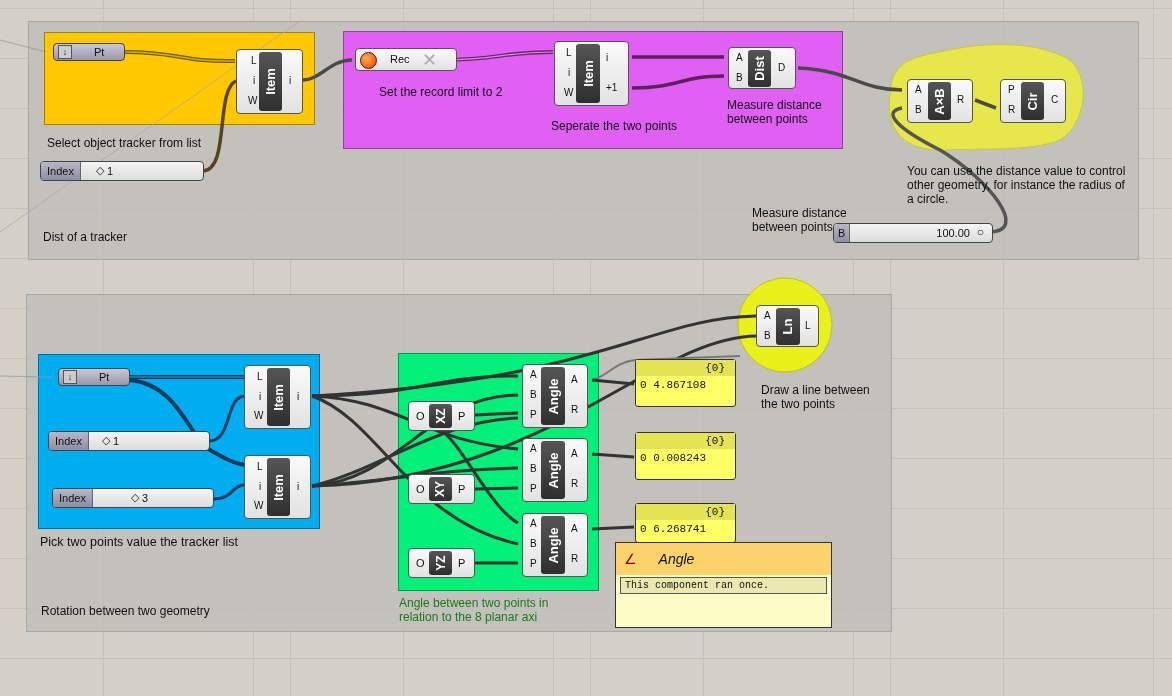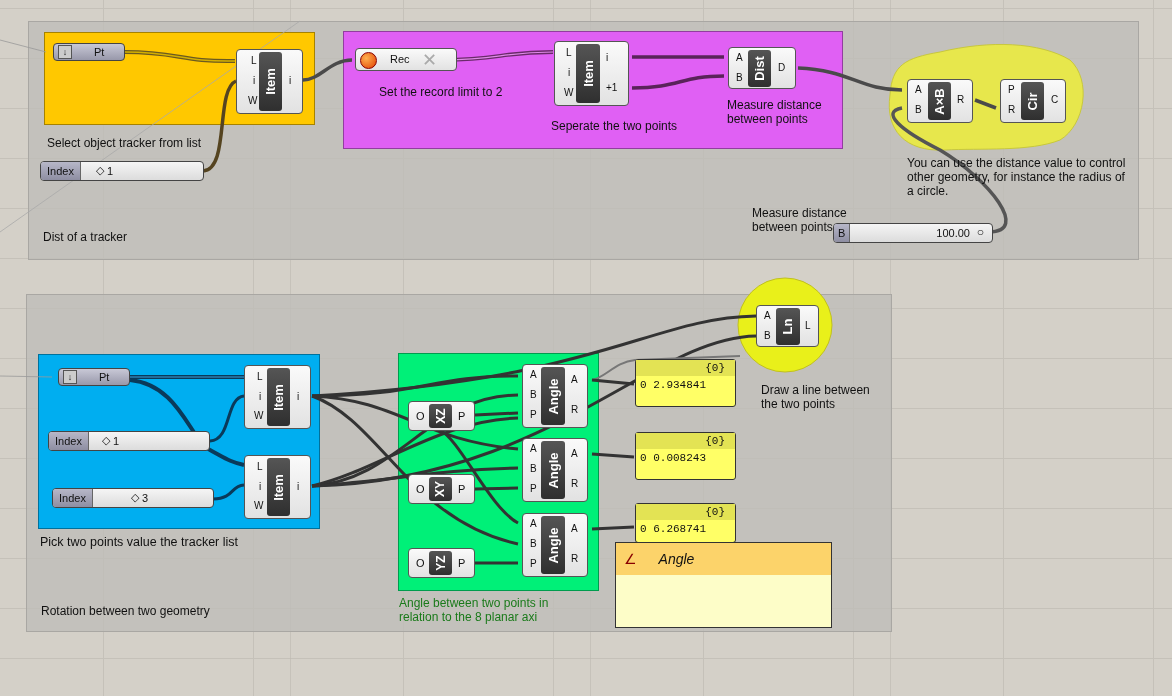--- a/index.html
+++ b/index.html
@@ -150,21 +150,21 @@
 
 <div class="comp" style="left:1000px;top:79px;width:66px;height:44px;">
   <span class="port" style="left:7px;top:4px;">P</span>
   <span class="port" style="left:7px;top:24px;">R</span>
   <div class="core" style="left:20px;top:2px;width:23px;height:38px;">
       <span>Cir</span>
     </div>
   <span class="port" style="left:50px;top:14px;">C</span>
 </div>
 
-<div class="label" style="left:907px;top:156px;white-space:normal;width:220px;">You can use the distance value to control other geometry, for instance the radius of a circle.</div>
+<div class="label" style="left:907px;top:164px;white-space:normal;width:220px;">You can use the distance value to control other geometry, for instance the radius of a circle.</div>
 <div class="label" style="left:752px;top:206px;white-space:normal;width:110px;">Measure distance between points</div>
 
 <div class="slider" style="left:833px;top:223px;width:160px;">
   <span class="sname" style="padding:0 4px;">B</span>
   <span class="track">
       <span style="position:absolute;right:22px;top:3px;">100.00</span>
       <span style="position:absolute;right:8px;top:1px;font-size:12px;">○</span>
     </span>
 </div>
 
@@ -257,21 +257,21 @@
   <div class="core" style="left:18px;top:2px;width:24px;height:58px;">
       <span>Angle</span>
     </div>
   <span class="port" style="left:48px;top:9px;">A</span>
   <span class="port" style="left:48px;top:39px;">R</span>
 </div>
 <div class="label" style="left:399px;top:596px;white-space:normal;width:175px;color:#1a7a1a;">Angle between two points in relation to the 8 planar axi</div>
 
 <div class="panel" style="left:635px;top:359px;width:101px;height:48px;">
   <div class="ph">{0}</div>
-  <div class="pr"><span>0</span>&nbsp;<span>2.934841</span></div>
+  <div class="pr"><span>0</span>&nbsp;<span>4.867108</span></div>
 </div>
 <div class="panel" style="left:635px;top:432px;width:101px;height:48px;">
   <div class="ph">{0}</div>
   <div class="pr"><span>0</span>&nbsp;<span>0.008243</span></div>
 </div>
 <div class="panel" style="left:635px;top:503px;width:101px;height:40px;">
   <div class="ph">{0}</div>
   <div class="pr"><span>0</span>&nbsp;<span>6.268741</span></div>
 </div>
 
@@ -283,13 +283,14 @@
     </div>
   <span class="port" style="left:48px;top:14px;">L</span>
 </div>
 <div class="label" style="left:761px;top:383px;white-space:normal;width:125px;">Draw a line between the two points</div>
 
 <div class="tip" style="left:615px;top:542px;width:217px;height:86px;">
   <div style="height:32px;background:#fcd36a;display:flex;align-items:center;">
     <span style="margin-left:8px;color:#800;font-size:14px;">∠</span>
     <span style="margin-left:22px;font-style:italic;font-size:14px;">Angle</span>
   </div>
+  <div style="margin:2px 4px;border:1px solid #555;background:#eaeab0;font-family:'Liberation Mono',monospace;font-size:10px;padding:2px 4px;">This component ran once.</div>
 </div>
 
 </body></html>

